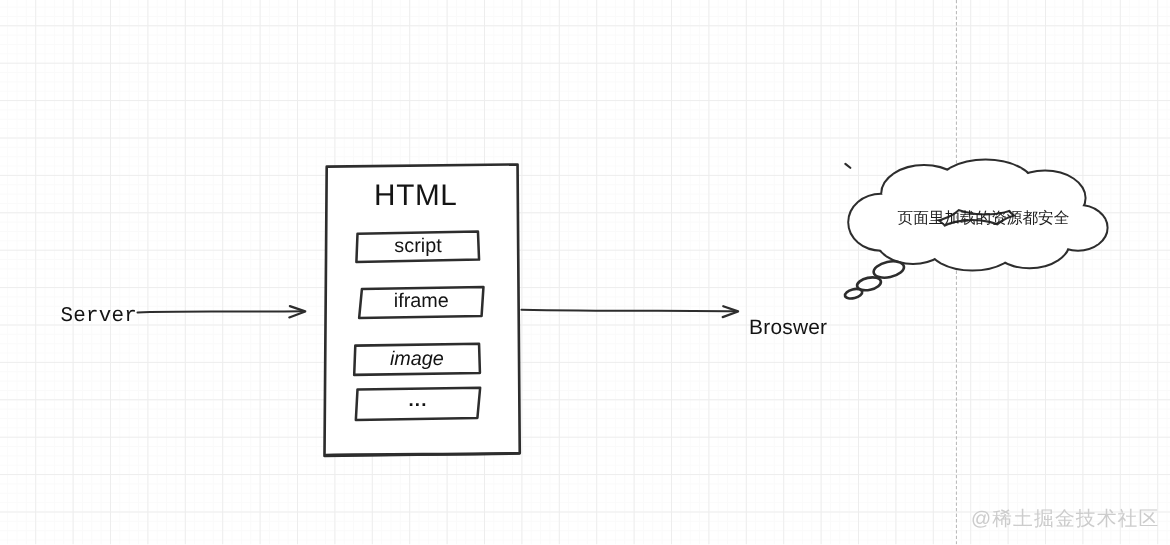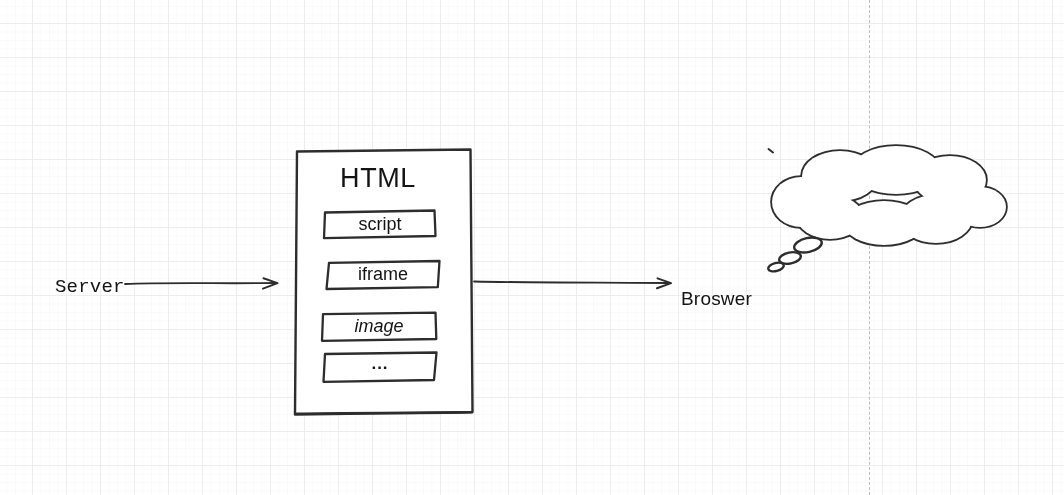--- a/index.html
+++ b/index.html
@@ -147,15 +147,17 @@
   <div class="label centered html-title" style="left:378px; top:178px;">HTML</div>
 
   <div class="label centered item-label" style="left:380px; top:224px;text-align:center;">script</div>
 
   <div class="label centered item-label" style="left:383px; top:274px;">iframe</div>
 
   <div class="label centered item-label" style="left:379px; top:326px;font-style:italic;">image</div>
 
   <div class="label centered dots-label" style="left:380px; top:364px;">...</div>
 
+  <div class="label centered cloud-text" style="left:894px; top:198px;">页面里加载的资源都安全</div>
 
+  <div class="watermark">@稀土掘金技术社区</div>
 
 </div>
 
 </body></html>

